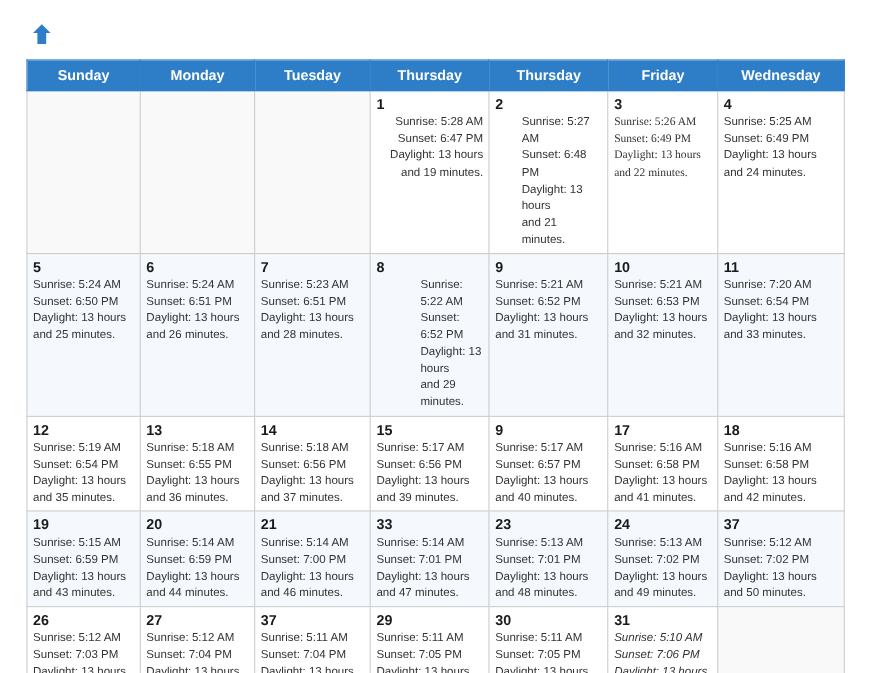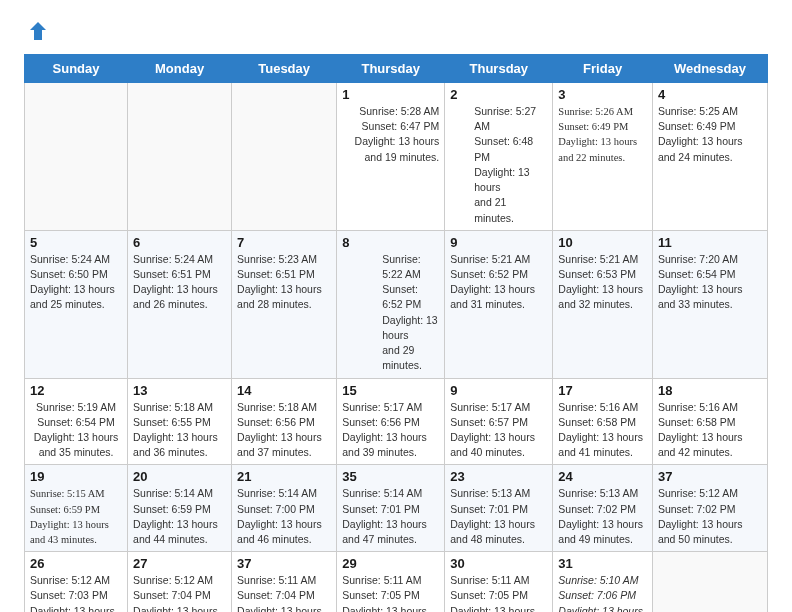--- a/index.html
+++ b/index.html
@@ -152,21 +152,21 @@
             <span class="day-num">11</span>
             <div class="day-info" style="white-space: pre-line;">Sunrise: 7:20 AM
 Sunset: 6:54 PM
 Daylight: 13 hours
 and 33 minutes.</div>
           </td>
         </tr>
         <tr>
           <td>
             <span class="day-num">12</span>
-            <div class="day-info" style="white-space: pre-line; text-align: center;">Sunrise: 5:19 AM
+            <div class="day-info" style="white-space: pre-line;">Sunrise: 5:19 AM
 Sunset: 6:54 PM
 Daylight: 13 hours
 and 35 minutes.</div>
           </td>
           <td>
             <span class="day-num">13</span>
             <div class="day-info" style="white-space: pre-line;">Sunrise: 5:18 AM
 Sunset: 6:55 PM
 Daylight: 13 hours
 and 36 minutes.</div>
@@ -203,41 +203,41 @@
             <span class="day-num">18</span>
             <div class="day-info" style="white-space: pre-line;">Sunrise: 5:16 AM
 Sunset: 6:58 PM
 Daylight: 13 hours
 and 42 minutes.</div>
           </td>
         </tr>
         <tr>
           <td>
             <span class="day-num">19</span>
-            <div class="day-info" style="white-space: pre-line; font-family: Liberation Serif, serif;">Sunrise: 5:15 AM
+            <div class="day-info" style="white-space: pre-line;">Sunrise: 5:15 AM
 Sunset: 6:59 PM
 Daylight: 13 hours
 and 43 minutes.</div>
           </td>
           <td>
             <span class="day-num">20</span>
             <div class="day-info" style="white-space: pre-line;">Sunrise: 5:14 AM
 Sunset: 6:59 PM
 Daylight: 13 hours
 and 44 minutes.</div>
           </td>
           <td>
             <span class="day-num">21</span>
             <div class="day-info" style="white-space: pre-line;">Sunrise: 5:14 AM
 Sunset: 7:00 PM
 Daylight: 13 hours
 and 46 minutes.</div>
           </td>
           <td>
-            <span class="day-num">35</span>
+            <span class="day-num">33</span>
             <div class="day-info" style="white-space: pre-line;">Sunrise: 5:14 AM
 Sunset: 7:01 PM
 Daylight: 13 hours
 and 47 minutes.</div>
           </td>
           <td>
             <span class="day-num">23</span>
             <div class="day-info" style="white-space: pre-line;">Sunrise: 5:13 AM
 Sunset: 7:01 PM
 Daylight: 13 hours

